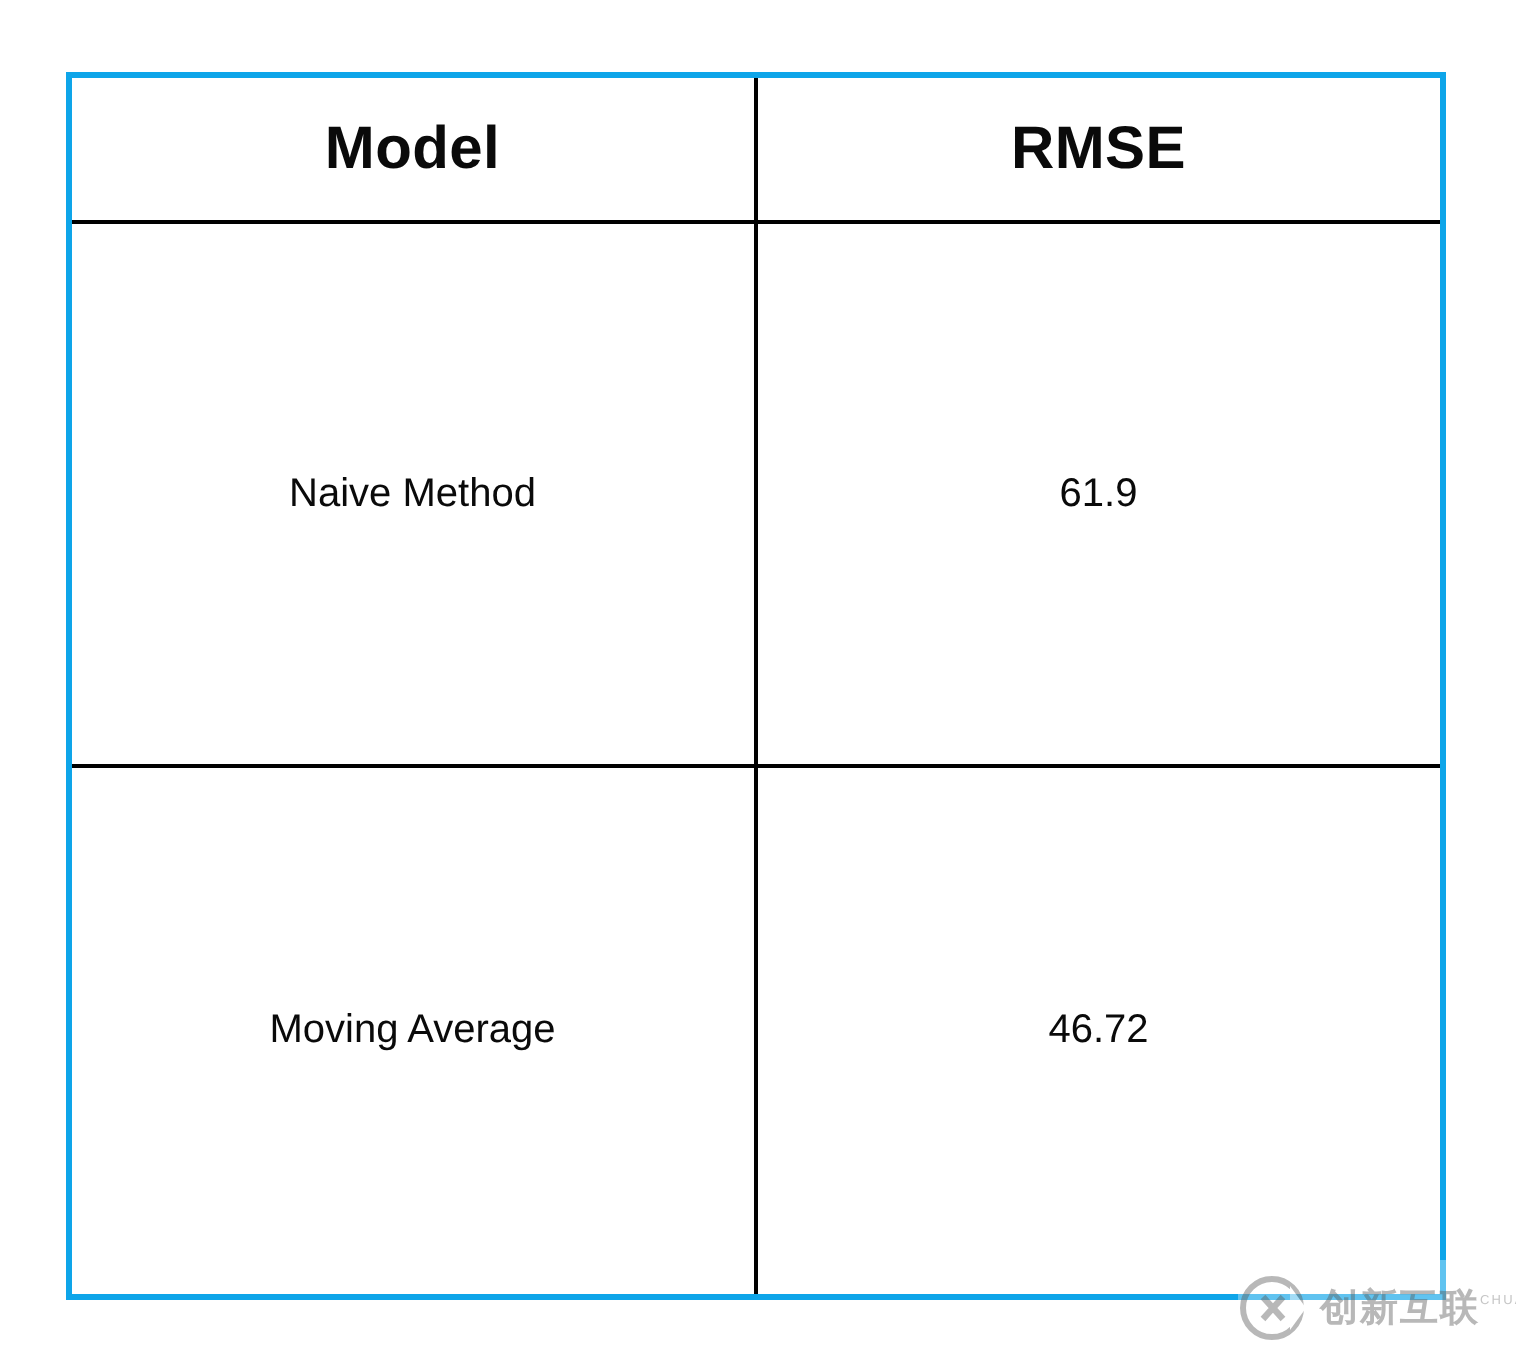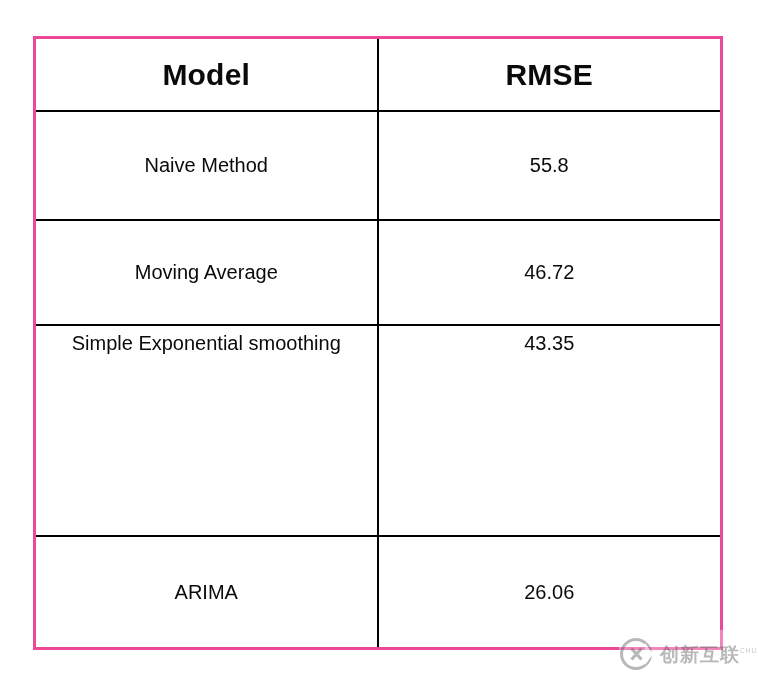--- a/index.html
+++ b/index.html
@@ -21,21 +21,21 @@
     top: 36px;
     width: 687px;
     height: 614px;
   }
 
   table.rmse-table {
     border-collapse: collapse;
     table-layout: fixed;
     width: 687px;
     height: 614px;
-    border: 3px solid #ec4899;
+    border: 3px solid #0ea5e9;
   }
 
   table.rmse-table col.col-model { width: 343px; }
   table.rmse-table col.col-rmse  { width: 344px; }
 
   table.rmse-table td,
   table.rmse-table th {
     border: 2px solid #000000;
     text-align: center;
     color: #0a0a0a;
@@ -137,53 +137,37 @@
         </th>
       </tr>
     </thead>
     <tbody>
 
       <tr class="data-row row-h-70">
         <td>
           <span class="cell-text">Naive Method</span>
         </td>
         <td>
-          <span class="cell-text">55.8</span>
+          <span class="cell-text">61.9</span>
         </td>
       </tr>
 
 
       <tr class="data-row row-h-68">
         <td>
           <span class="cell-text">Moving Average</span>
         </td>
         <td>
           <span class="cell-text">46.72</span>
         </td>
       </tr>
 
-      <tr class="data-row row-tall">
-        <td>
-          <span class="cell-text">Simple Exponential smoothing</span>
-        </td>
-        <td>
-          <span class="cell-text">43.35</span>
-        </td>
-      </tr>
 
 
 
-      <tr class="data-row row-h-72">
-        <td>
-          <span class="cell-text">ARIMA</span>
-        </td>
-        <td>
-          <span class="cell-text">26.06</span>
-        </td>
-      </tr>
 
     </tbody>
   </table>
 </div>
 
 <div id="watermark">
   <span class="wm-mark">
     <svg viewBox="0 0 34 34" width="34" height="34" aria-hidden="true">
       <circle cx="17" cy="17" r="14.5" fill="none" stroke="#8d8d8d" stroke-width="3"></circle>
       <path d="M24 7.5 A12.5 12.5 0 1 0 24 26.5" fill="none" stroke="#ffffff" stroke-width="0"></path>

